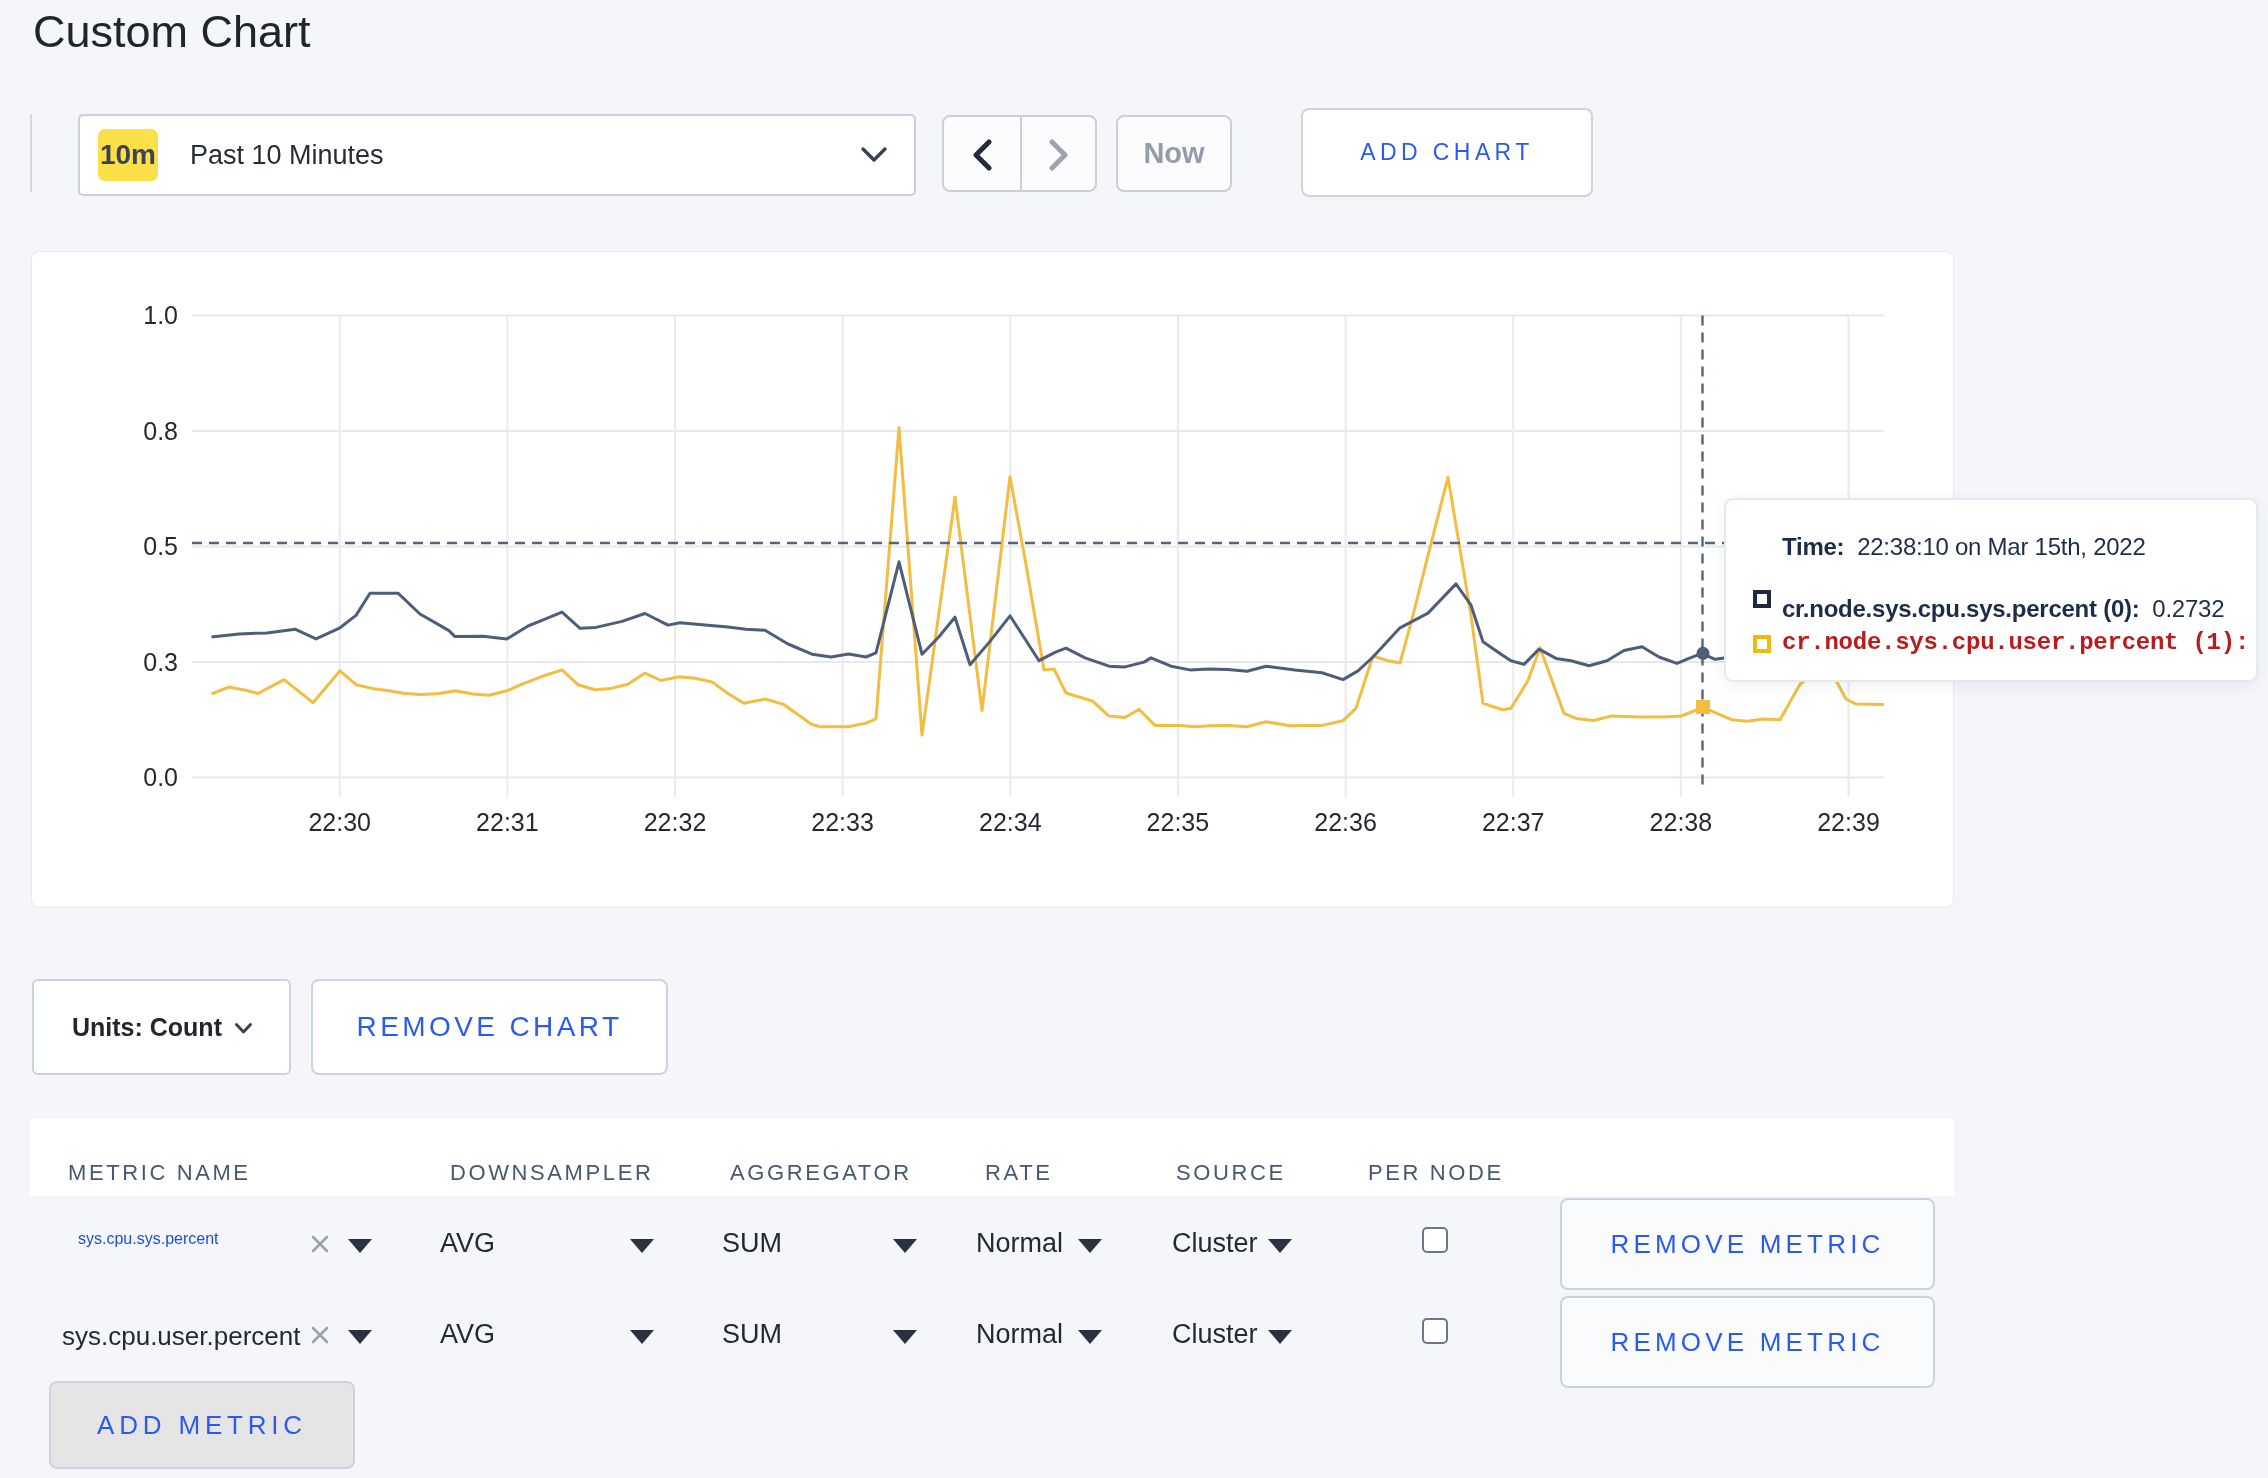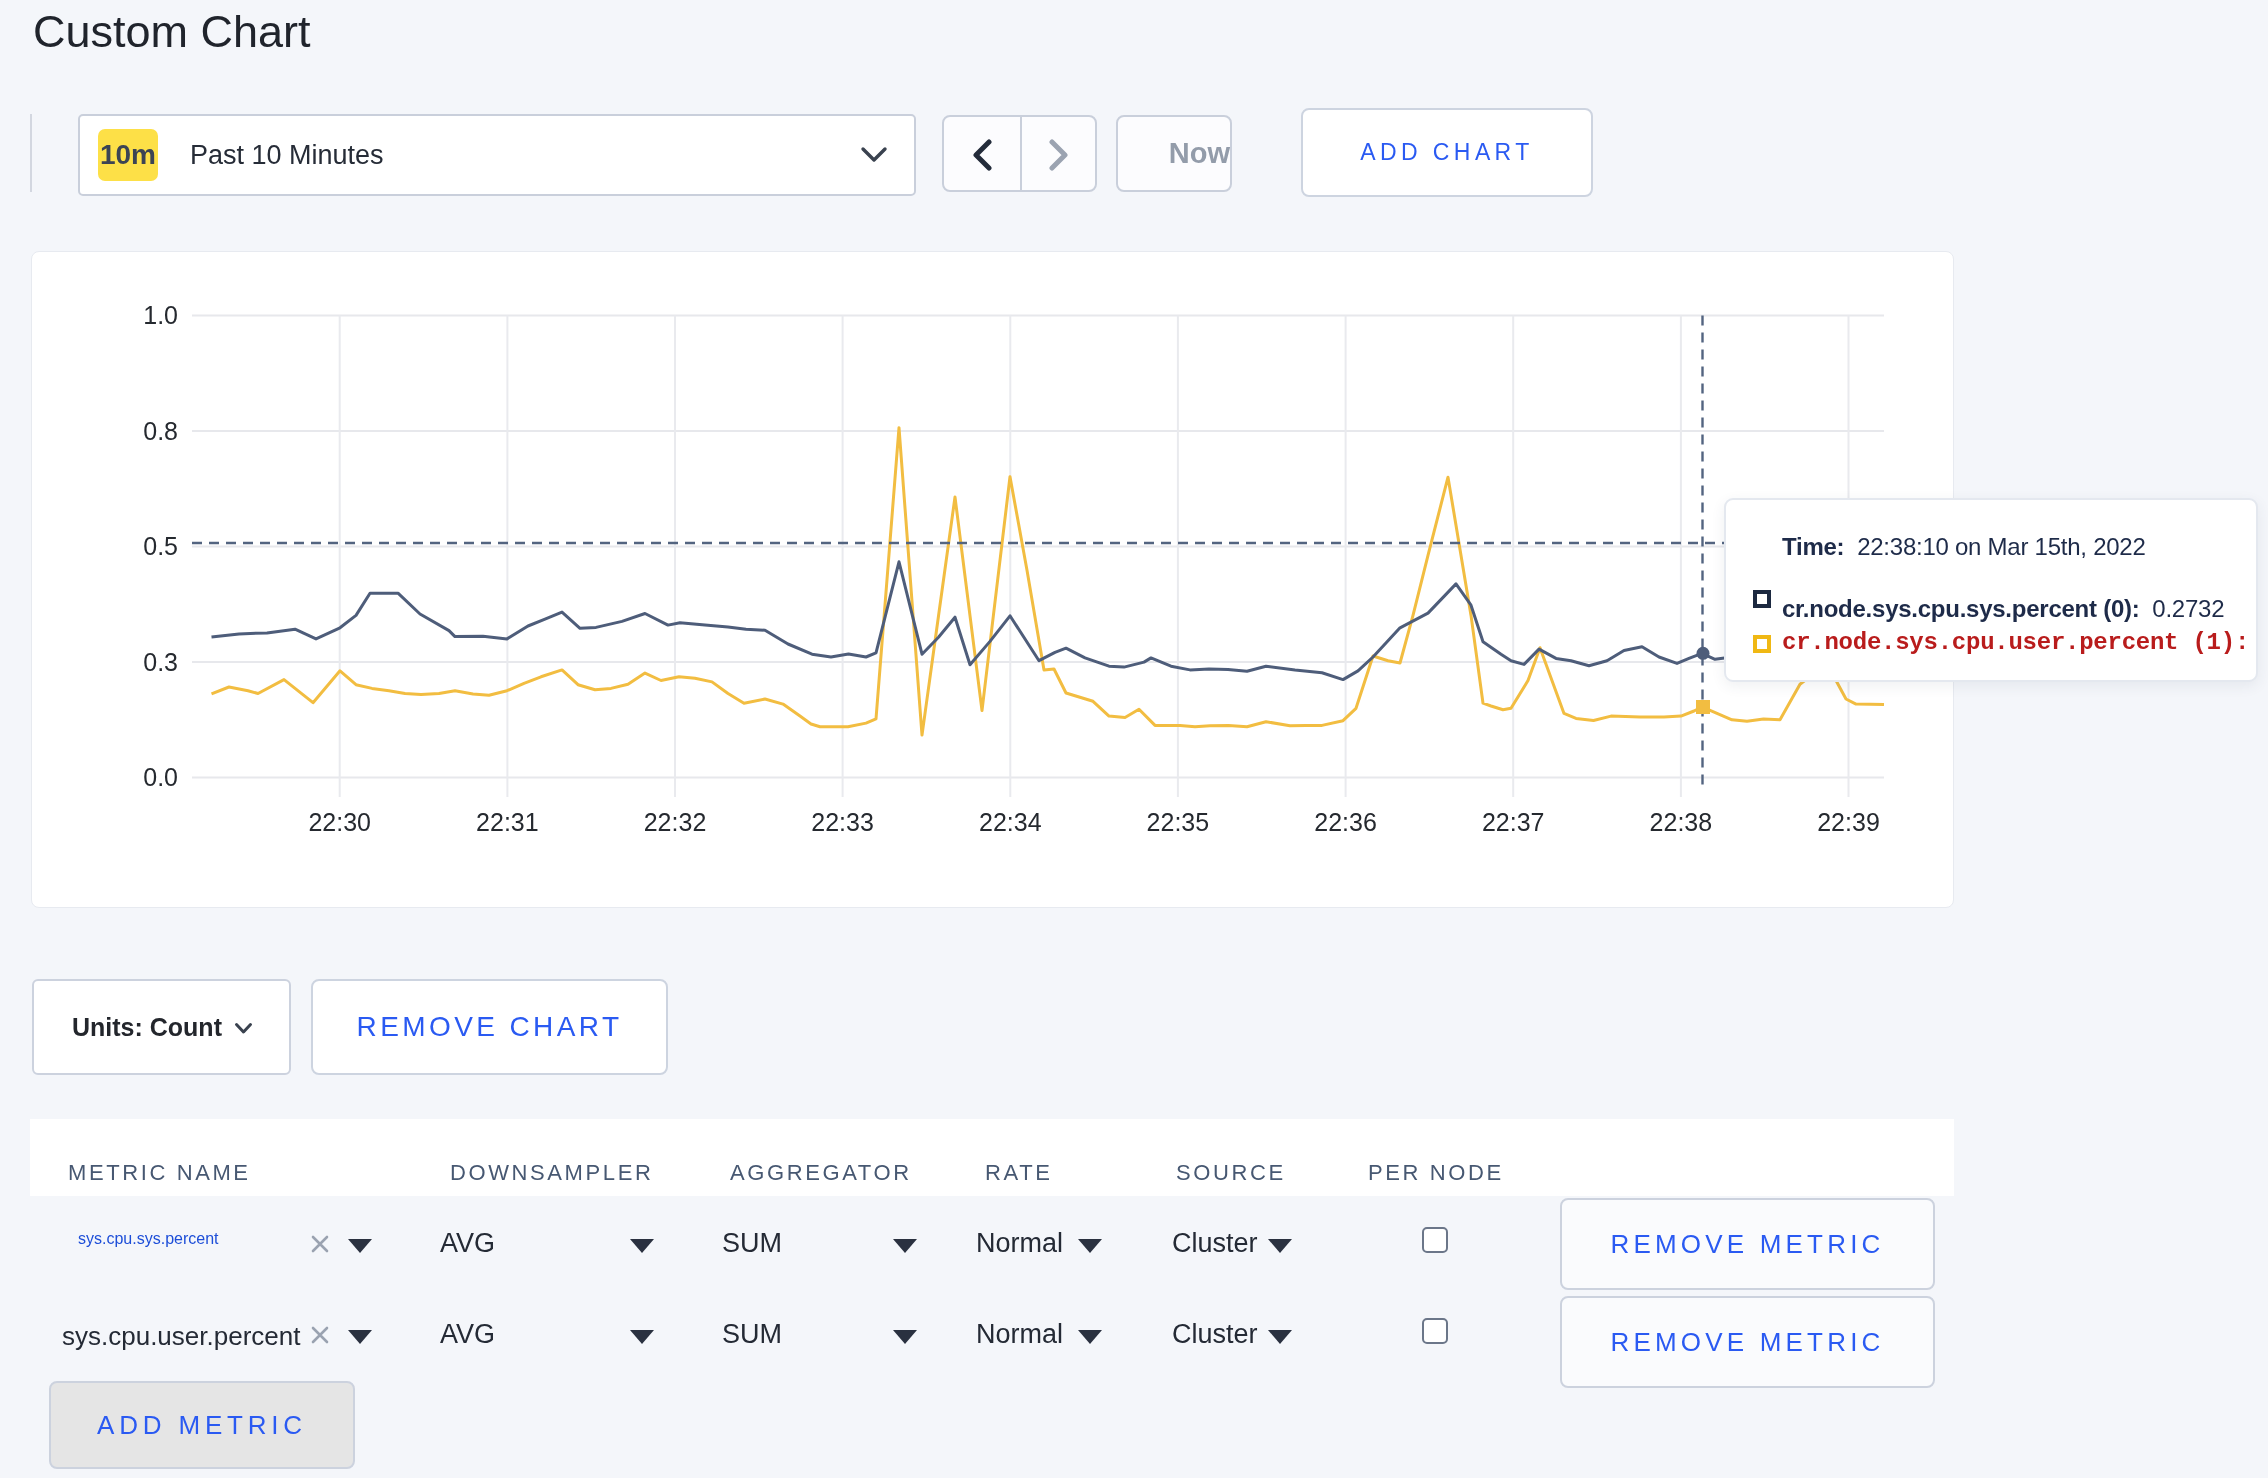--- a/index.html
+++ b/index.html
@@ -26,21 +26,21 @@
 <div class="abs" style="left:942px; top:115px; width:155px; height:77px; background:#fcfcfe; border:2px solid #c9cfdb; border-radius:8px;">
   <div class="abs" style="left:76px; top:0; width:2px; height:73px; background:#c9cfdb;"></div>
   <svg class="abs" style="left:26px; top:22px;" width="24" height="32" viewBox="0 0 24 32">
       <polyline points="19,3 6,16 19,29" fill="none" stroke="#232b3a" stroke-width="5" stroke-linecap="round" stroke-linejoin="round"></polyline>
     </svg>
   <svg class="abs" style="left:103px; top:22px;" width="24" height="32" viewBox="0 0 24 32">
       <polyline points="5,3 18,16 5,29" fill="none" stroke="#9ba3b1" stroke-width="5" stroke-linecap="round" stroke-linejoin="round"></polyline>
     </svg>
 </div>
 
-<div class="abs" style="left:1116px; top:115px; width:116px; height:77px; background:#fcfcfe; border:2px solid #c9cfdb; border-radius:8px; text-align:right; line-height:73px; font-size:29px; font-weight:bold; color:#939caa;">Now</div>
+<div class="abs" style="left:1116px; top:115px; width:116px; height:77px; background:#fcfcfe; border:2px solid #c9cfdb; border-radius:8px; text-align:center; line-height:73px; font-size:29px; font-weight:bold; color:#939caa;">Now</div>
 
 <div class="abs btn-outline" style="left:1301px; top:108px; width:292px; height:89px; text-align:center; line-height:85px; font-size:23px; letter-spacing:4.4px; font-weight:500;"><span class="blue">ADD CHART</span></div>
 
 <div class="abs" style="left:31px; top:251px; width:1923px; height:657px; background:#fff; border:1px solid #e7eaf0; border-radius:8px;"></div>
 <svg class="abs" style="left:31px; top:251px;" width="1923" height="657" viewBox="0 0 1923 657">
 <g transform="translate(-31,-251)">
 
   <g stroke="#e7e8ec" stroke-width="2">
     <line x1="192" y1="315.4" x2="1884" y2="315.4"></line>
     <line x1="192" y1="431.0" x2="1884" y2="431.0"></line>

